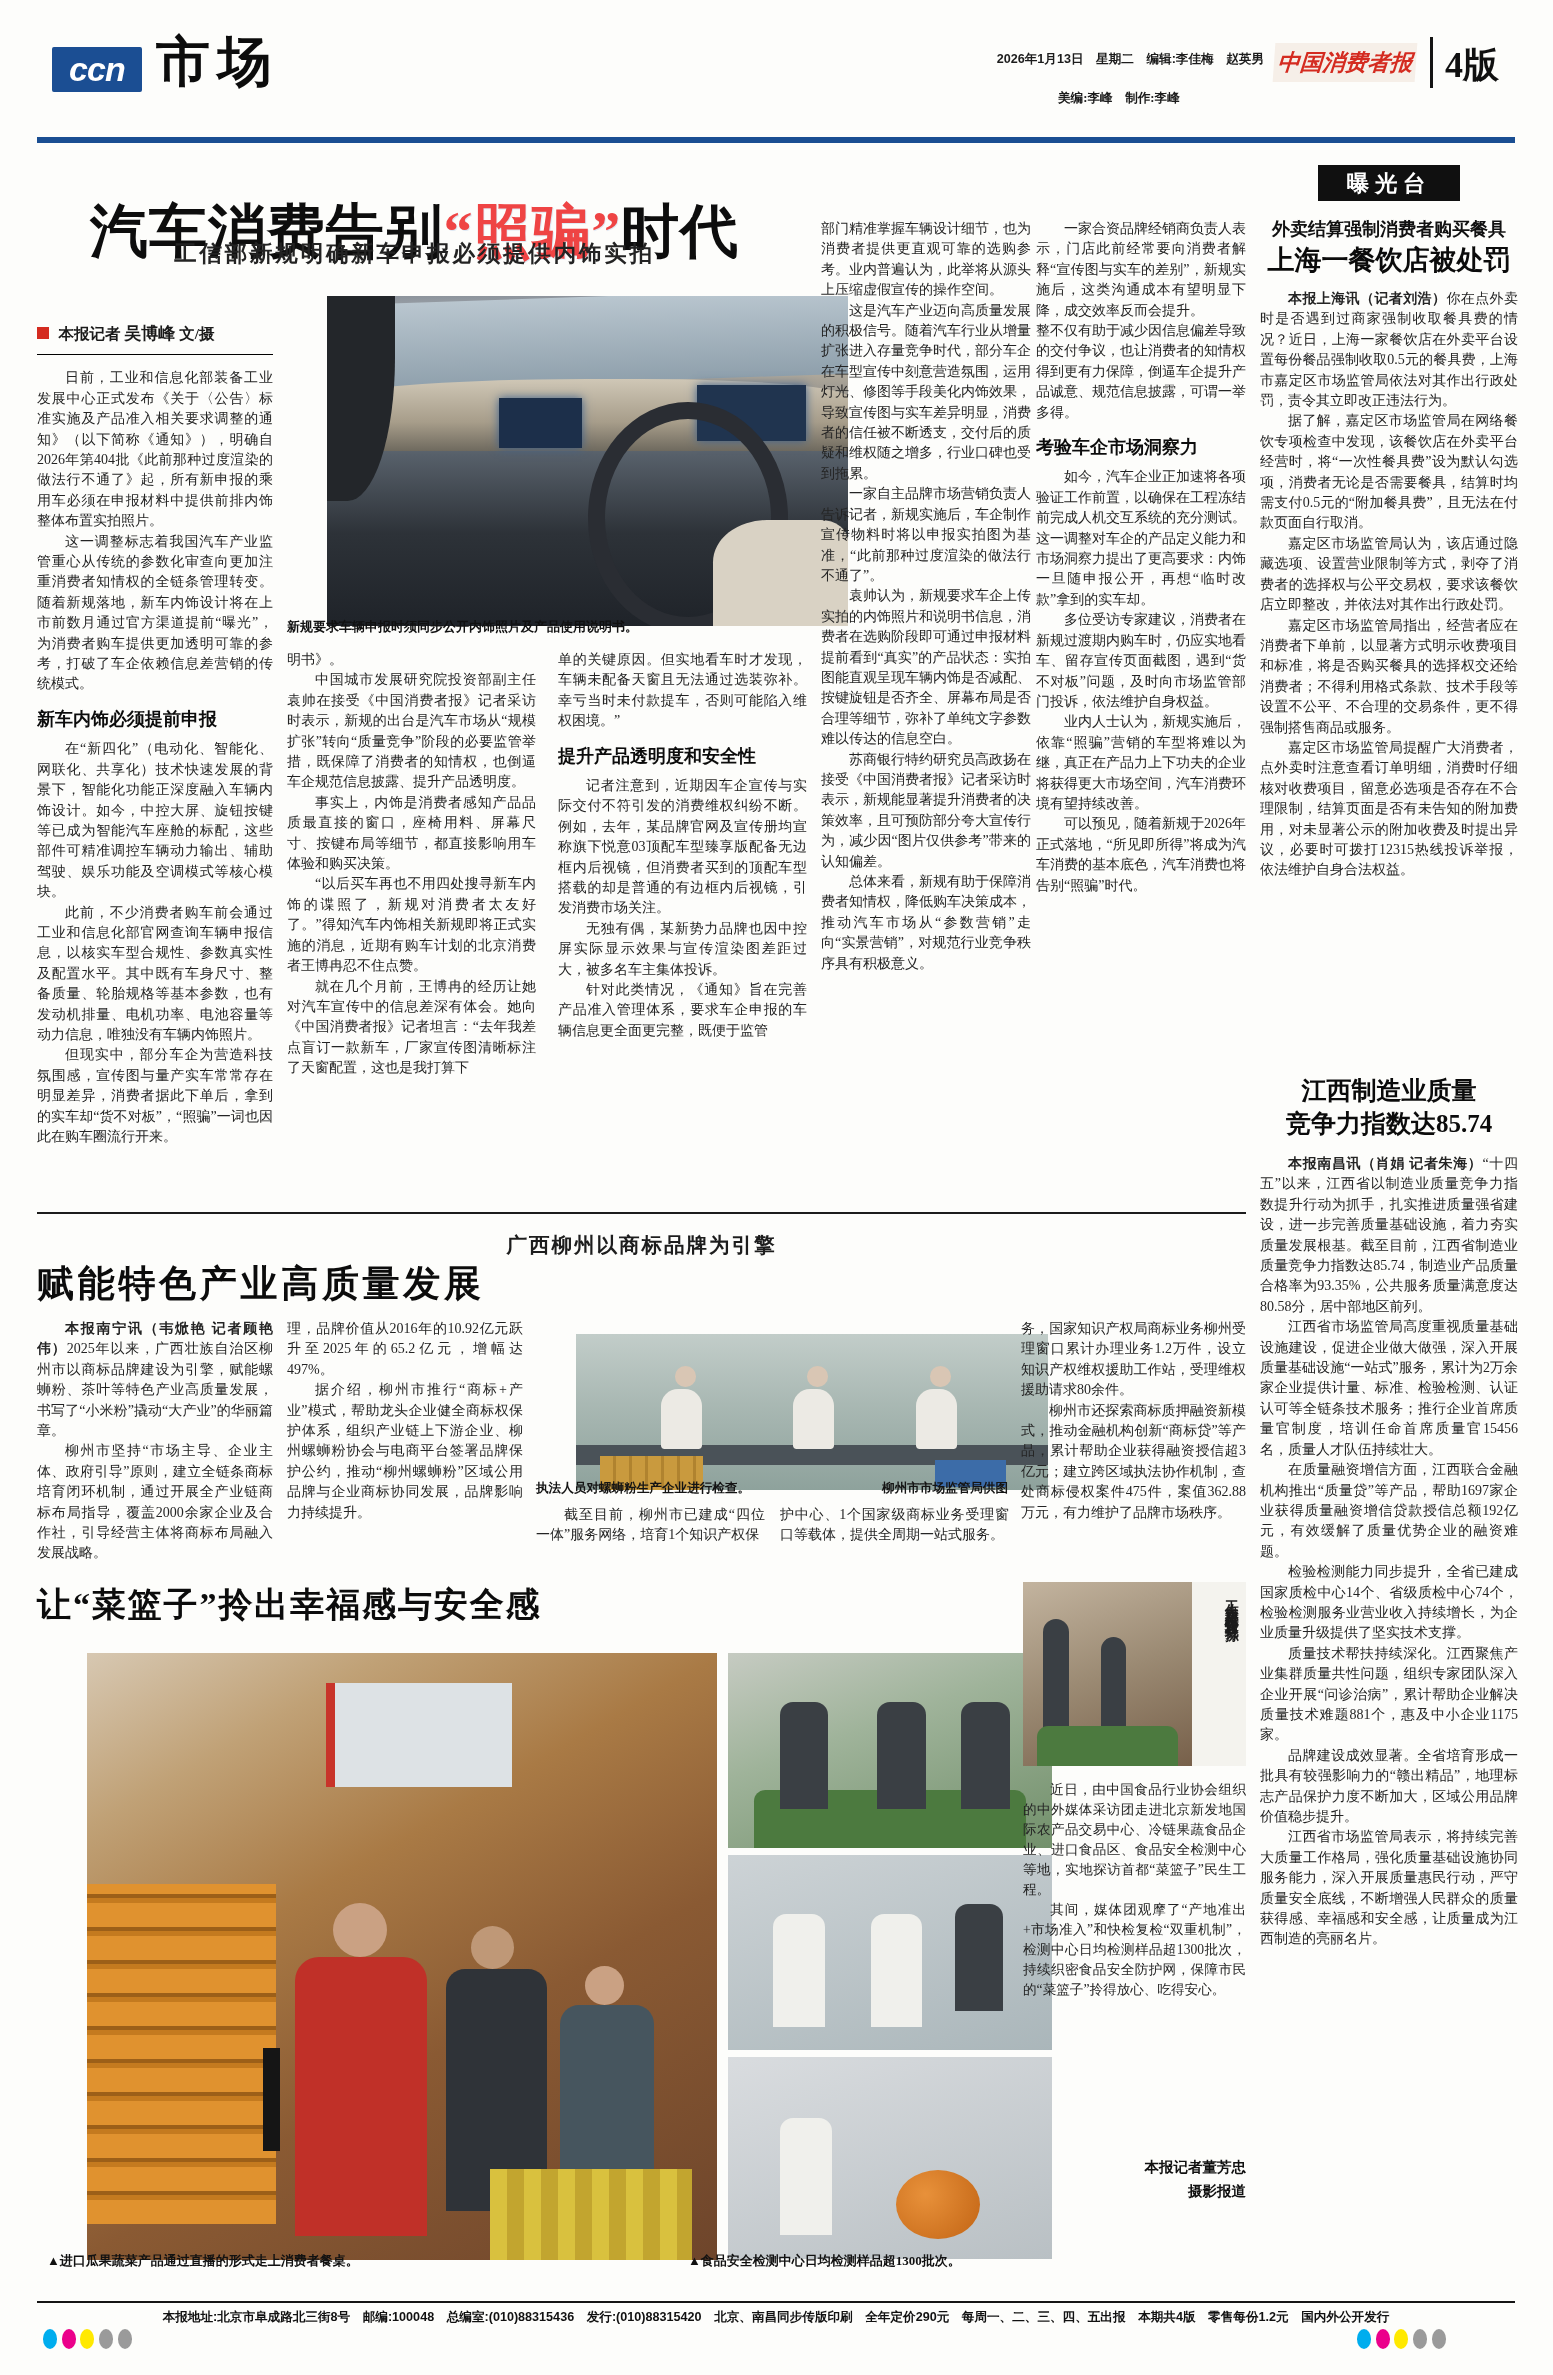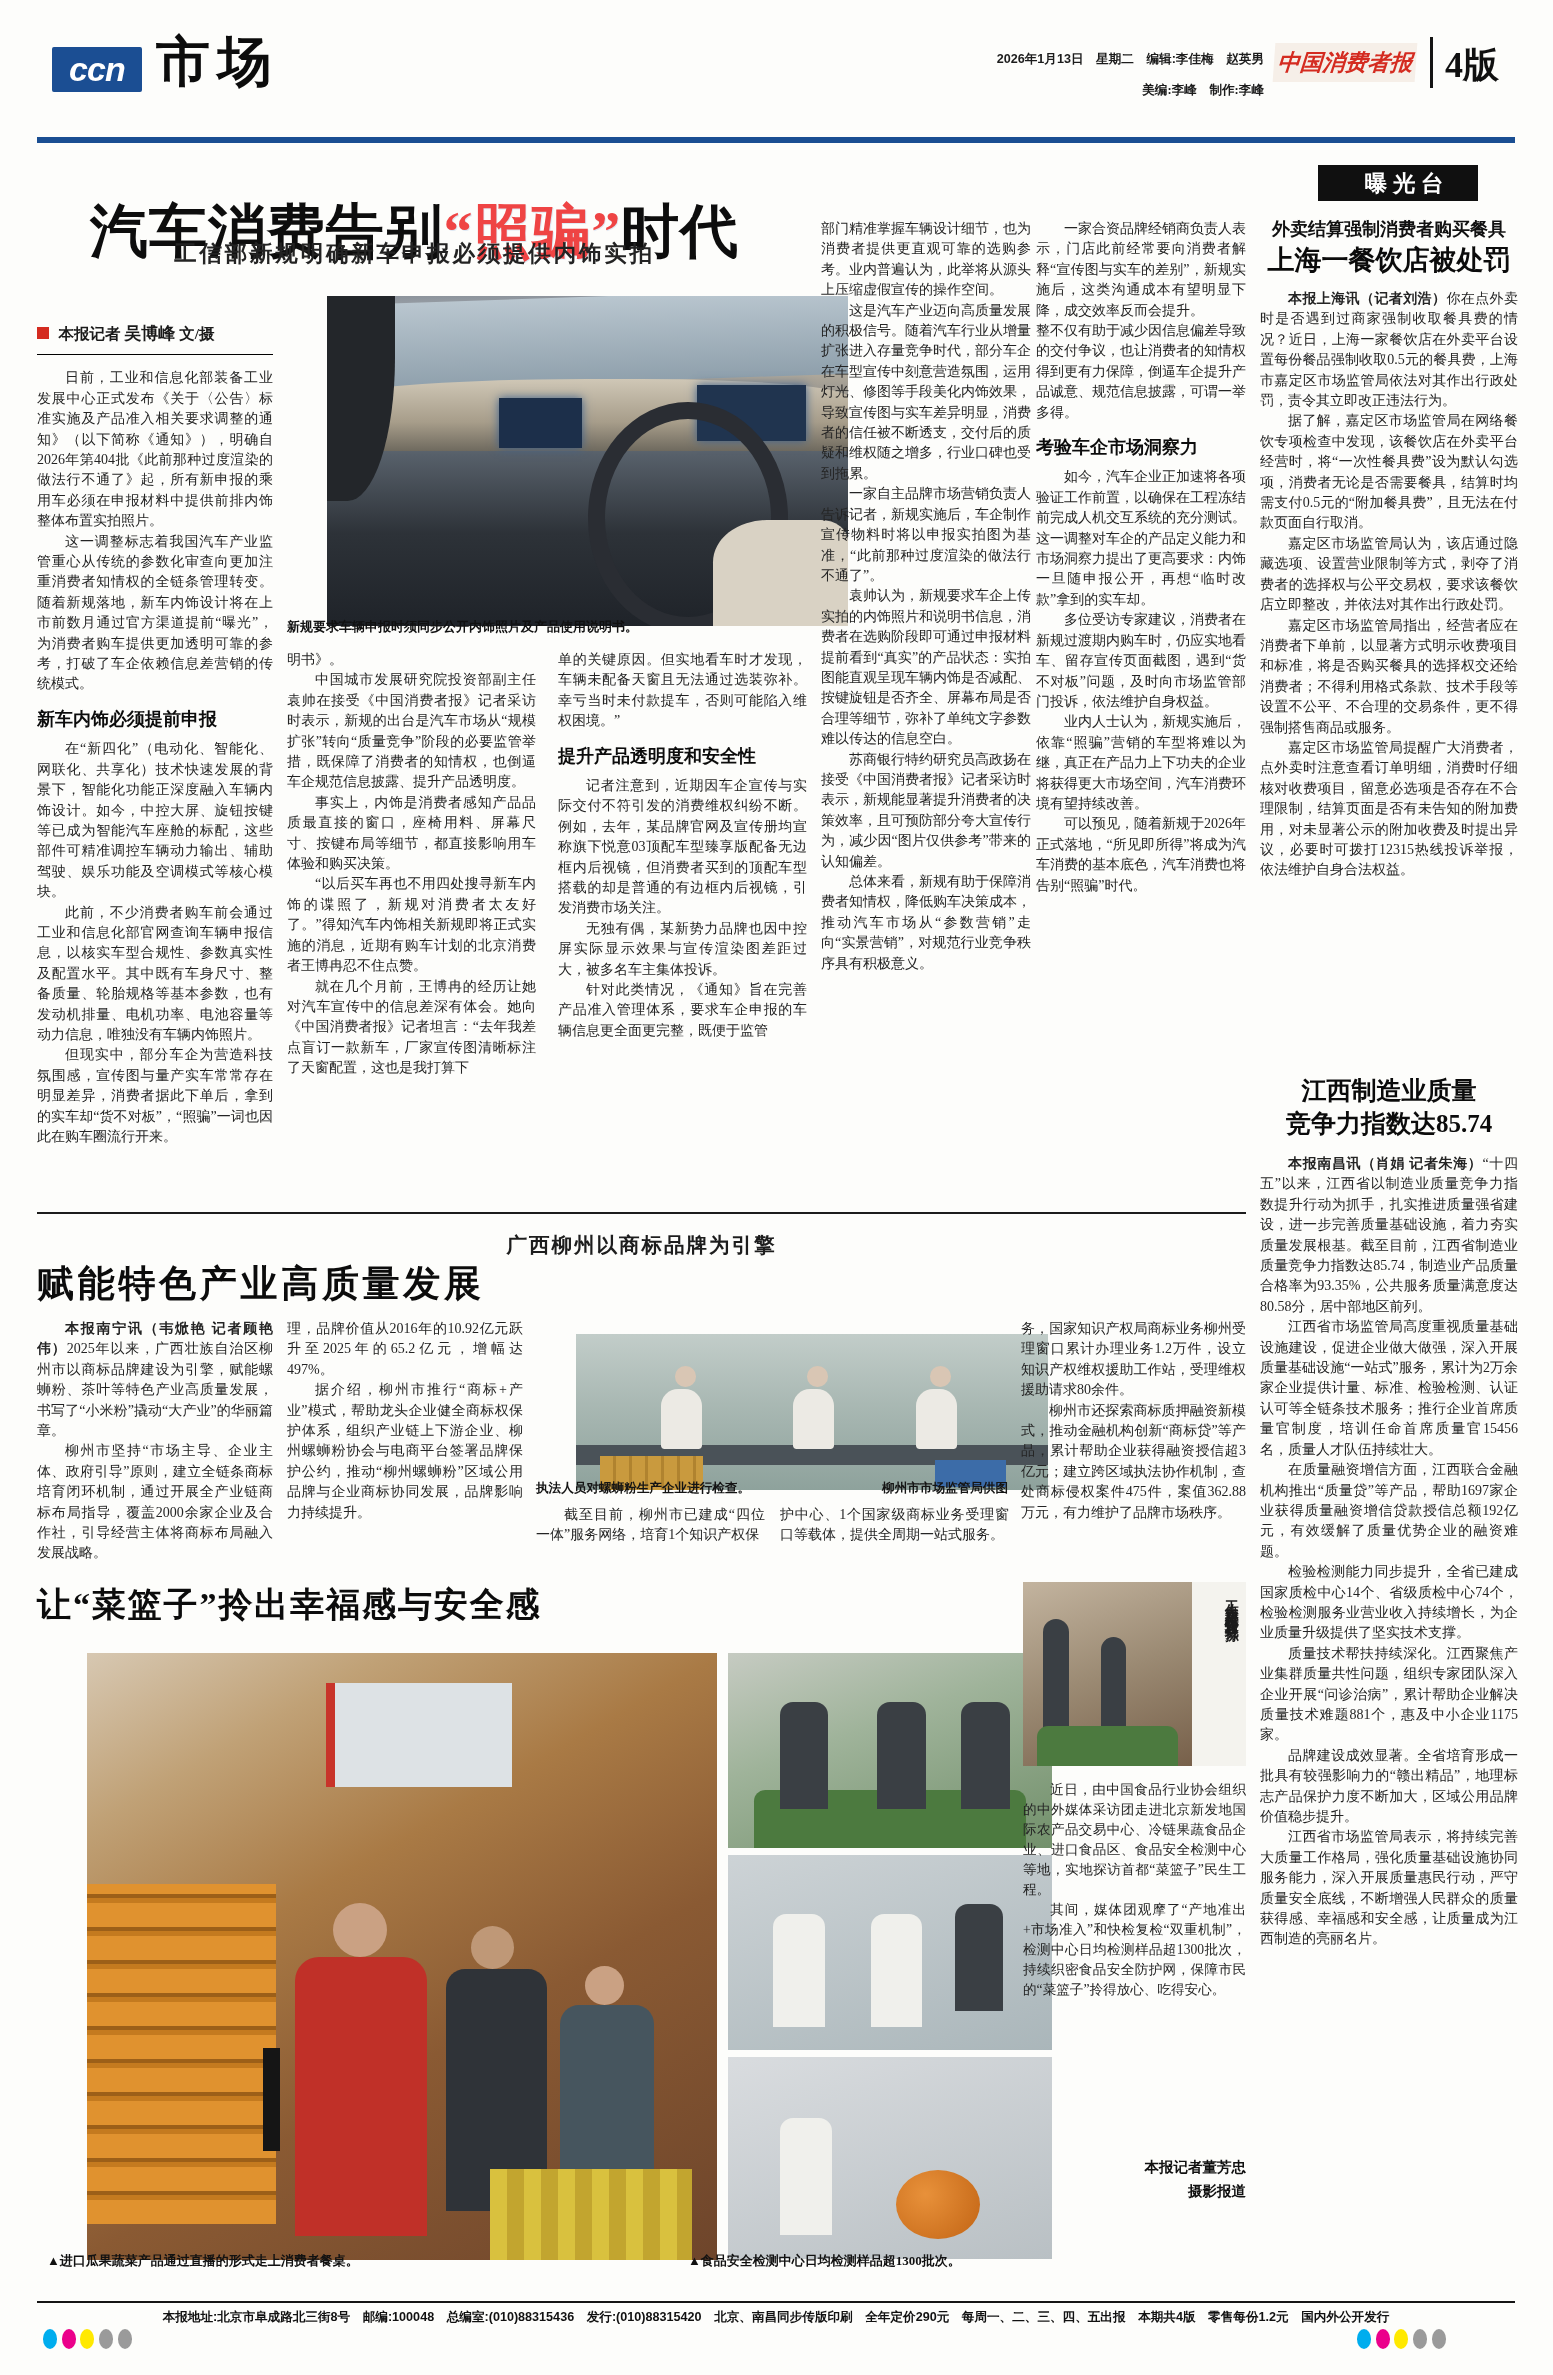--- a/index.html
+++ b/index.html
@@ -5,21 +5,21 @@
   html,body{margin:0;padding:0;background:#e8e8e6;}
   .page{position:relative;width:1553px;height:2375px;margin:0 auto;background:#fdfdfb;overflow:hidden;
         font-family:"Liberation Serif","DejaVu Serif",serif;color:#1a1a1a;}
   .abs{position:absolute;}
 
   
   .logo{left:52px;top:47px;width:90px;height:45px;background:#1b4e93;color:#fff;display:flex;align-items:center;justify-content:center;
         font:italic 900 34px "Liberation Sans",sans-serif;letter-spacing:-0.9px;border-radius:1.9px;}
   .section-title{left:156px;top:26px;font-size:54px;font-weight:900;letter-spacing:7.5px;color:#0c0c0c;}
   .hdr-meta{left:899px;top:51px;width:365px;text-align:right;font:600 12.6px "Liberation Sans",sans-serif;color:#1c1c1c;}
-  .hdr-meta .staff{margin-top:14px;text-align:right;padding-left:159px;font-family:Liberation Serif, serif;}
+  .hdr-meta .staff{margin-top:22px;text-align:left;padding-left:159px;font-family:Liberation Serif, serif;}
   .masthead{left:1274px;top:43px;width:142px;height:39px;background:#f6efe8;color:#d42b20;display:flex;align-items:center;justify-content:center;
         font:italic 900 22.5px "Liberation Serif",serif;transform:skewX(-4deg);}
   .hdr-vbar{left:1430px;top:37px;width:2.8px;height:51px;background:#141414;}
   .page-no{left:1445px;top:41px;font-size:36px;font-weight:700;color:#101010;}
   .blue-rule{left:37px;top:137px;width:1478px;height:5.6px;background:#1a4e92;}
 
   
   .auto-headline{left:37px;top:154px;width:755px;text-align:center;font-size:58px;font-weight:900;letter-spacing:0.9px;color:#0d0d0d;white-space:nowrap;}
   .auto-headline .hl-blue{color:#ef4444;text-shadow:0.9px 0.9px 0 #dfe9f3;margin-top:45px;}
   .auto-sub{left:37px;top:238px;width:755px;text-align:center;font-size:22.5px;font-weight:600;letter-spacing:2.8px;color:#232323;}
@@ -46,21 +46,21 @@
   .cp-dash{top:25%;left:0;width:100%;height:22%;background:linear-gradient(180deg,#cfc7b6,#a79d8a 60%,#6f6a5f);border-radius:50% 40% 0 0/30% 25% 0 0;}
   .cp-screen1{left:33%;top:31%;width:16%;height:15%;background:#1c2f4a;box-shadow:0 0 9.4px #3b5f8d;}
   .cp-screen2{left:71%;top:27%;width:21%;height:17%;background:#20344f;box-shadow:0 0 9.4px #3b5f8d;}
   .cp-wheel{left:50%;top:32%;width:32%;height:60%;border:17px solid #2a2d33;border-radius:50%;}
   .cp-person{left:0;top:0;width:13%;height:62%;background:#23262a;border-radius:0 0 70% 0;}
   .cp-seat{right:0;bottom:0;width:26%;height:32%;background:#d9d2c4;border-radius:40% 20% 0 0;}
   .car-cap{left:287px;top:618px;width:521px;font-size:13px;font-weight:700;color:#111;}
 
   
   .expo-tag{left:1318px;top:165px;width:142px;height:36px;background:#101010;color:#fff;display:flex;align-items:center;justify-content:center;
-        font-size:22.5px;font-weight:700;letter-spacing:5.6px;padding-left:18px;}
+        font-size:22.5px;font-weight:700;letter-spacing:5.6px;}
   .expo-kicker{left:1260px;top:217px;width:258px;text-align:center;font-size:18px;font-weight:600;color:#111;}
   .expo-headline{left:1260px;top:242px;width:258px;text-align:center;font-size:27px;font-weight:900;color:#0b0b0b;}
   .expo-body{left:1260px;top:289px;width:258px;height:750px;}
   .lede{font-weight:700;}
   .jx-headline{left:1260px;top:1074px;width:258px;text-align:center;font-size:25px;font-weight:900;line-height:33px;color:#0b0b0b;}
   .jx-body{left:1260px;top:1154px;width:258px;height:1143px;}
 
   
   .lz-kicker{left:37px;top:1231px;width:1209px;text-align:center;font-size:20.6px;font-weight:600;letter-spacing:1.9px;color:#1d1d1d;}
   .lz-headline{left:37px;top:1259px;width:1209px;text-align:left;font-size:37px;font-weight:900;letter-spacing:3.7px;color:#0c0c0c;}

